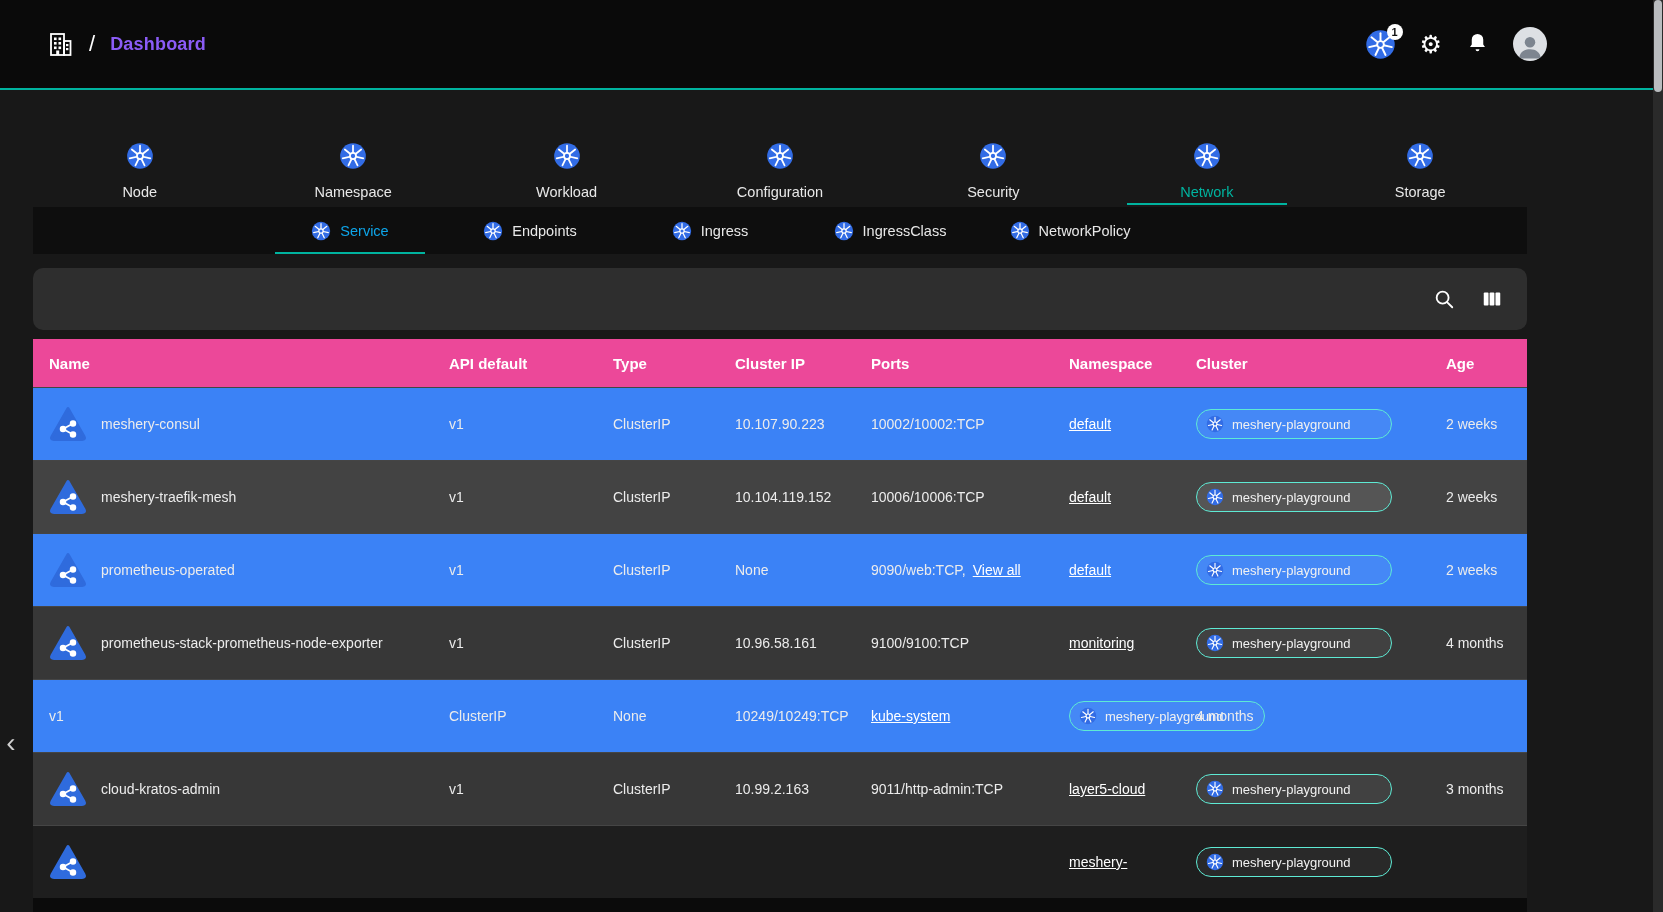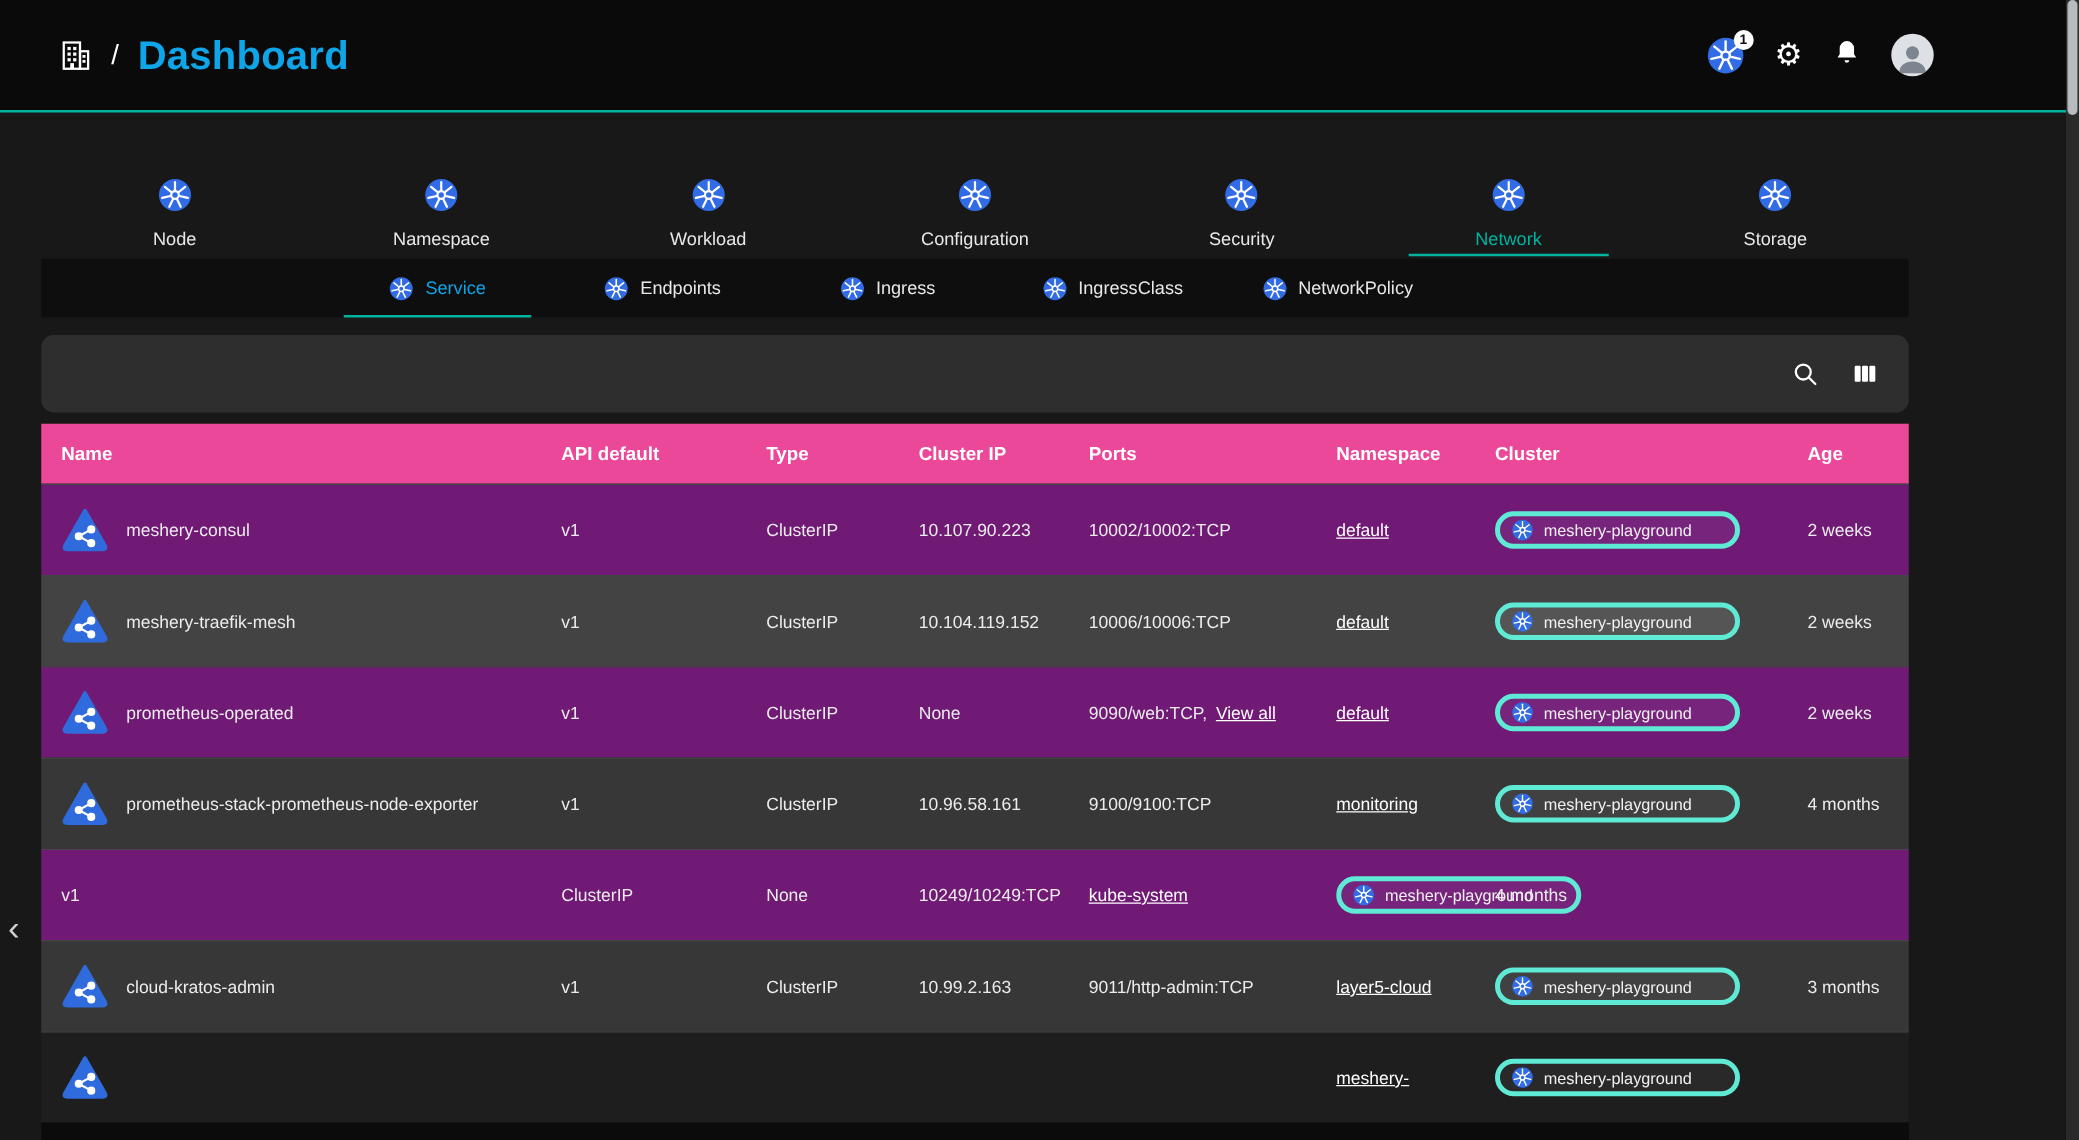--- a/index.html
+++ b/index.html
@@ -16,21 +16,21 @@
     height: 88px;
     background: #0a0a0a;
     display: flex;
     align-items: center;
     justify-content: space-between;
     padding: 0 116px 0 46px;
   }
   .brand { display: flex; align-items: center; gap: 15px; }
   .brand .building { width: 28px; height: 30px; }
   .brand .sep { color: #fff; font-size: 22px; font-weight: 400; }
-  .page-title { font-size: 32px; font-weight: 700; color: #0ea5e9; letter-spacing: .2px; }
+  .page-title { font-size: 18px; font-weight: 700; color: #8b5cf6; letter-spacing: .2px; }
 
   .header-actions { display: flex; align-items: center; gap: 24px; }
   .k8s-btn { position: relative; width: 31px; height: 31px; cursor: pointer; }
   .k8s-btn svg { width: 31px; height: 31px; }
   .count-badge {
     position: absolute; top: -5px; right: -7px;
     min-width: 16px; height: 16px; border-radius: 8px;
     background: #fff; color: #111;
     font-size: 11px; font-weight: 700;
     display: flex; align-items: center; justify-content: center;
@@ -95,34 +95,34 @@
     display: grid;
     grid-template-columns: 400px 164px 122px 136px 198px 127px 250px 1fr;
   }
   .thead {
     margin-top: 9px; height: 48px; background: #ec4899;
     align-items: center; font-weight: 700; font-size: 15px; color: #fff;
   }
   .thead > div { padding-left: 16px; }
   .trow {
     height: 73px; align-items: center; font-size: 14px;
-    border-top: 1px solid #454545; background: #701a75; cursor: pointer;
+    border-top: 1px solid #454545; background: #3b82f6; cursor: pointer;
   }
   .tbody .trow:nth-child(even) { background: #373737; }
   .tbody .trow:nth-child(2) { background: #434343; }
   .trow > div { padding-left: 16px; }
   .name-cell { display: flex; align-items: center; gap: 14px; }
   .svc { width: 38px; height: 36px; flex: 0 0 auto; }
   .ports-cell { display: flex; align-items: center; gap: 7px; }
   .view-all { color: #fff; text-decoration: underline; cursor: pointer; }
   .ns-link { color: #fff; text-decoration: underline; cursor: pointer; }
   .chip {
     display: inline-flex; align-items: center; gap: 8px;
     height: 30px; min-width: 196px; padding: 0 14px 0 9px;
-    border: 4px solid #5eead4; border-radius: 16px;
+    border: 1px solid #5eead4; border-radius: 16px;
     background: rgba(255,255,255,0.05); font-size: 13px; color: #f1f1f1;
     cursor: pointer;
   }
   .chip .k8s { width: 18px; height: 18px; }
   .tbody .trow:nth-child(2) .chip { background: #555; }
   .trow.partial { background: #1e1e1e; }
   .tbody .trow:nth-child(7) { background: #1e1e1e; }
   .bottom-strip { height: 14px; background: #0b0b0b; }
 
   

